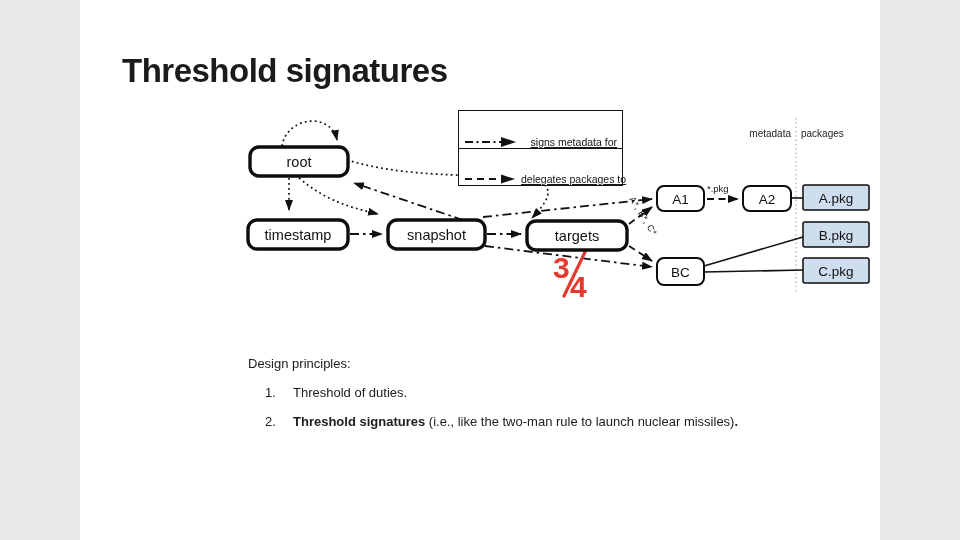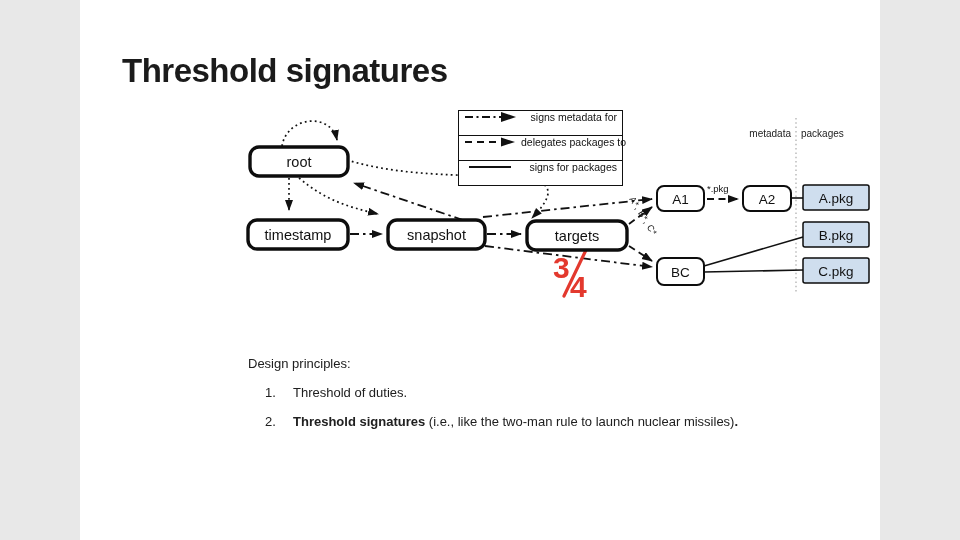--- a/index.html
+++ b/index.html
@@ -13,22 +13,22 @@
     letter-spacing:-0.5px;color:#1b1b1b;white-space:nowrap;
   }
   .diagram-svg{position:absolute;left:0;top:0;}
   
   .legend{
     position:absolute;left:378px;top:110px;width:165px;height:76px;
     border:1.6px solid #111;box-sizing:border-box;background:#fff;
     display:flex;flex-direction:column;
   }
   .legend-row{
-    flex:1;display:flex;align-items:flex-start;padding:0 5px 0 4px;
-    border-bottom:1.4px solid #111;box-sizing:border-box;
+    flex:1;display:flex;align-items:flex-end;padding:0 5px 0 4px;
+    border-bottom:1.4px solid #111;box-sizing:border-box;text-decoration:underline;
   }
   .legend-row:last-child{border-bottom:none;}
   .legend-sample{width:58px;height:12px;flex:none;}
   .legend-label{
     flex:1;text-align:right;font-size:10.5px;color:#111;white-space:nowrap;
   }
   
   .bodytext{
     position:absolute;left:168px;top:349px;font-size:13px;line-height:29px;
     color:#202020;
@@ -147,26 +147,20 @@
       </svg>
       <span class="legend-label">signs metadata for</span>
     </div>
     <div class="legend-row">
       <svg class="legend-sample" viewBox="0 0 58 12">
         <line x1="2" y1="6" x2="36" y2="6" stroke="#111" stroke-width="2.2" stroke-dasharray="7 5"></line>
         <polygon points="38,1.5 52,6 38,10.5" fill="#111"></polygon>
       </svg>
       <span class="legend-label">delegates packages to</span>
     </div>
-    <div class="legend-row">
-      <svg class="legend-sample" viewBox="0 0 58 12">
-        <line x1="6" y1="6" x2="48" y2="6" stroke="#111" stroke-width="2"></line>
-      </svg>
-      <span class="legend-label">signs for packages</span>
-    </div>
   </div>
 
   <div class="bodytext">
     <div>Design principles:</div>
     <div class="li">
       <span class="num">1.</span>
       <span class="txt">Threshold of duties.</span>
     </div>
     <div class="li">
       <span class="num">2.</span>

